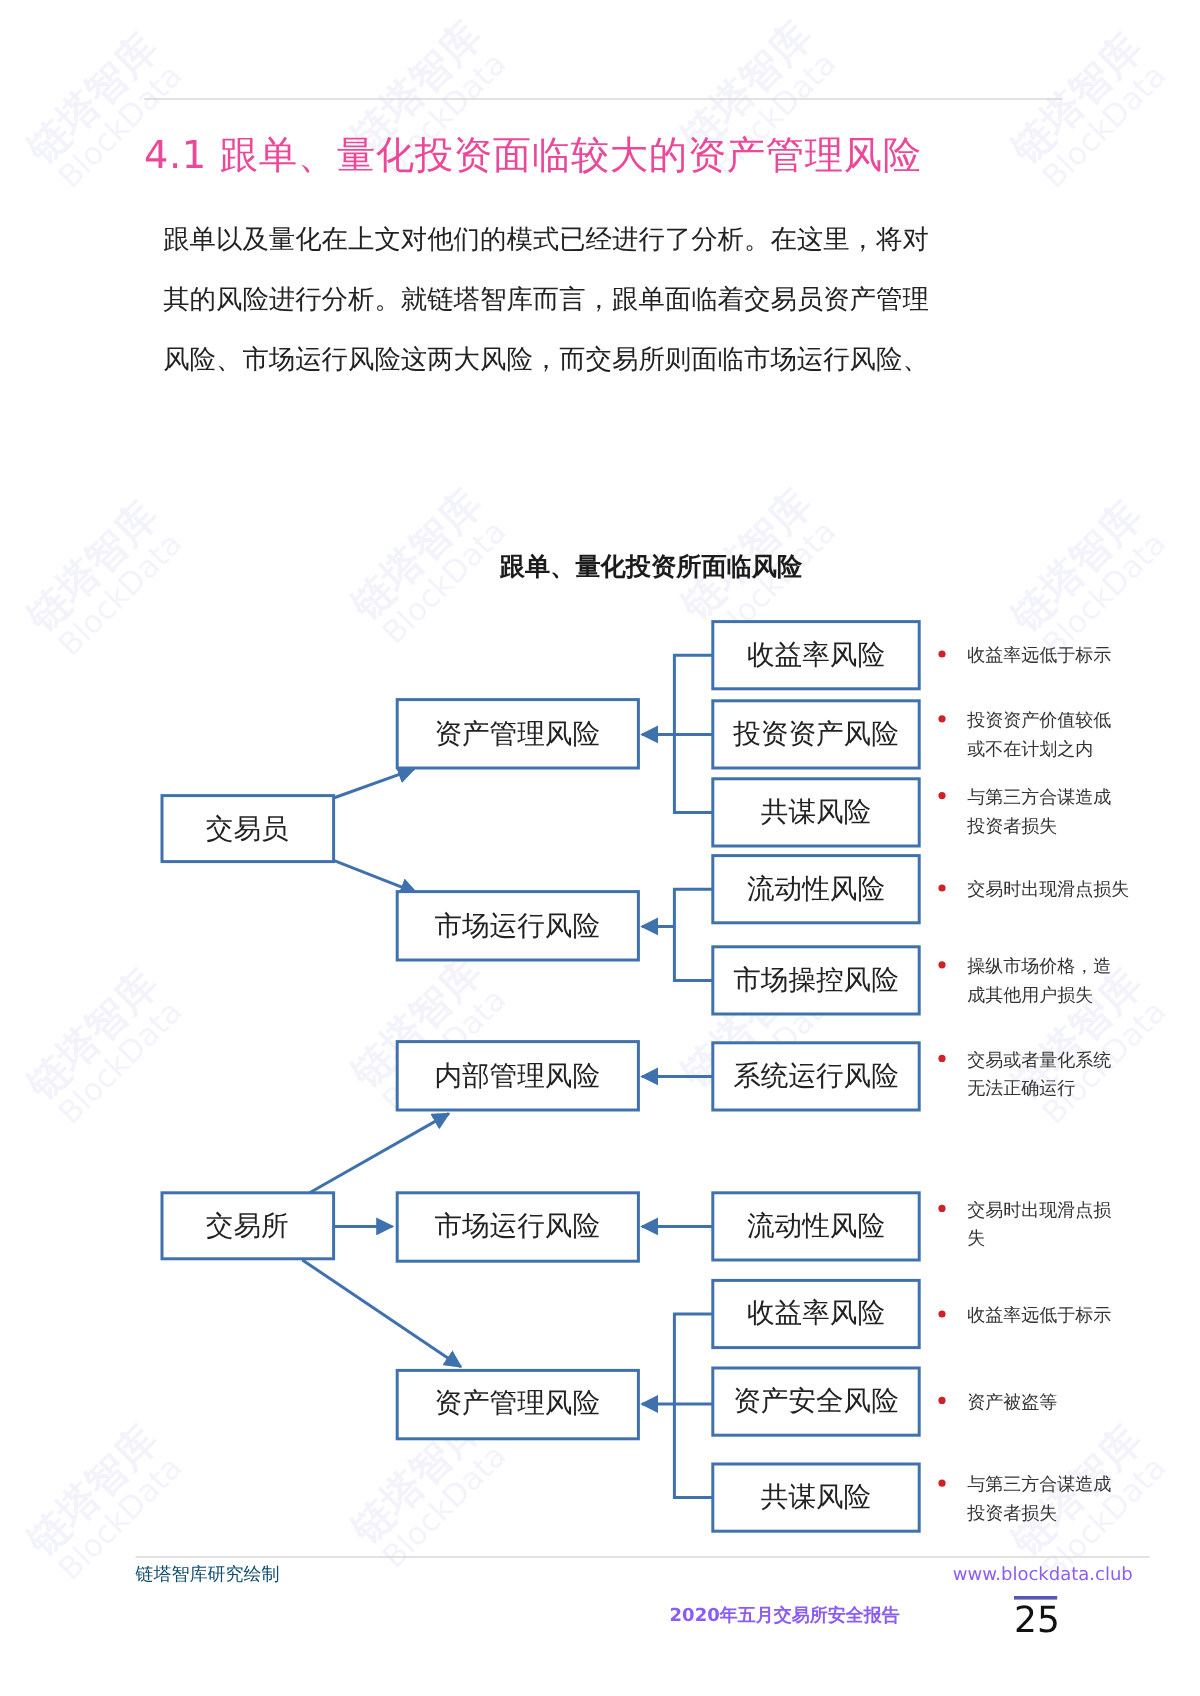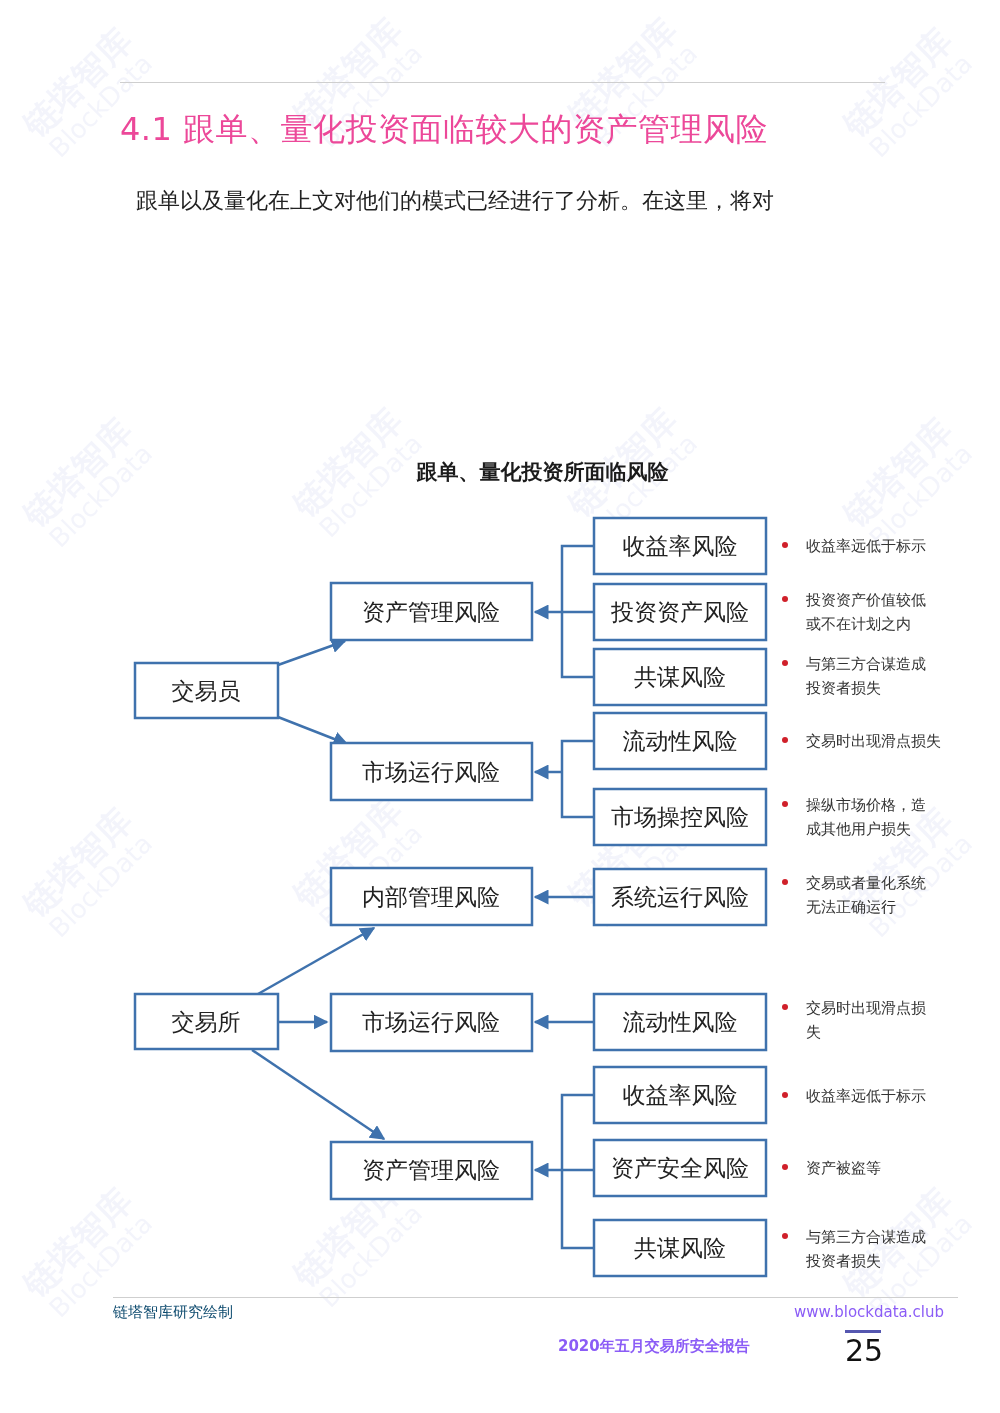--- a/index.html
+++ b/index.html
@@ -40,20 +40,22 @@
 <div class="watermark" style="left:840px;top:840px;"><span>链塔智库</span><small>BlockData</small></div>
 <div class="watermark" style="left:20px;top:1220px;"><span>链塔智库</span><small>BlockData</small></div>
 <div class="watermark" style="left:290px;top:1210px;"><span>链塔智库</span><small>BlockData</small></div>
 <div class="watermark" style="left:840px;top:1220px;"><span>链塔智库</span><small>BlockData</small></div>
 
 <div class="top-rule"></div>
 <div class="heading">4.1 跟单、量化投资面临较大的资产管理风险</div>
 
 <div class="para">
   <span>跟单以及量化在上文对他们的模式已经进行了分析。在这里，将对</span>
+  <span>其的风险进行分析。就链塔智库而言，跟单面临着交易员资产管理</span>
+  <span>风险、市场运行风险这两大风险，而交易所则面临市场运行风险、</span>
 </div>
 
 <div class="diagram-title">跟单、量化投资所面临风险</div>
 
 <svg class="diagram" width="1000" height="1413" viewBox="0 0 1000 1413">
   <defs>
     <marker id="arr" viewBox="0 0 10 10" refX="9" refY="5" markerWidth="6" markerHeight="6" orient="auto">
       <path d="M0,0 L10,5 L0,10 z" fill="#3f72ad"></path>
     </marker>
   </defs>

